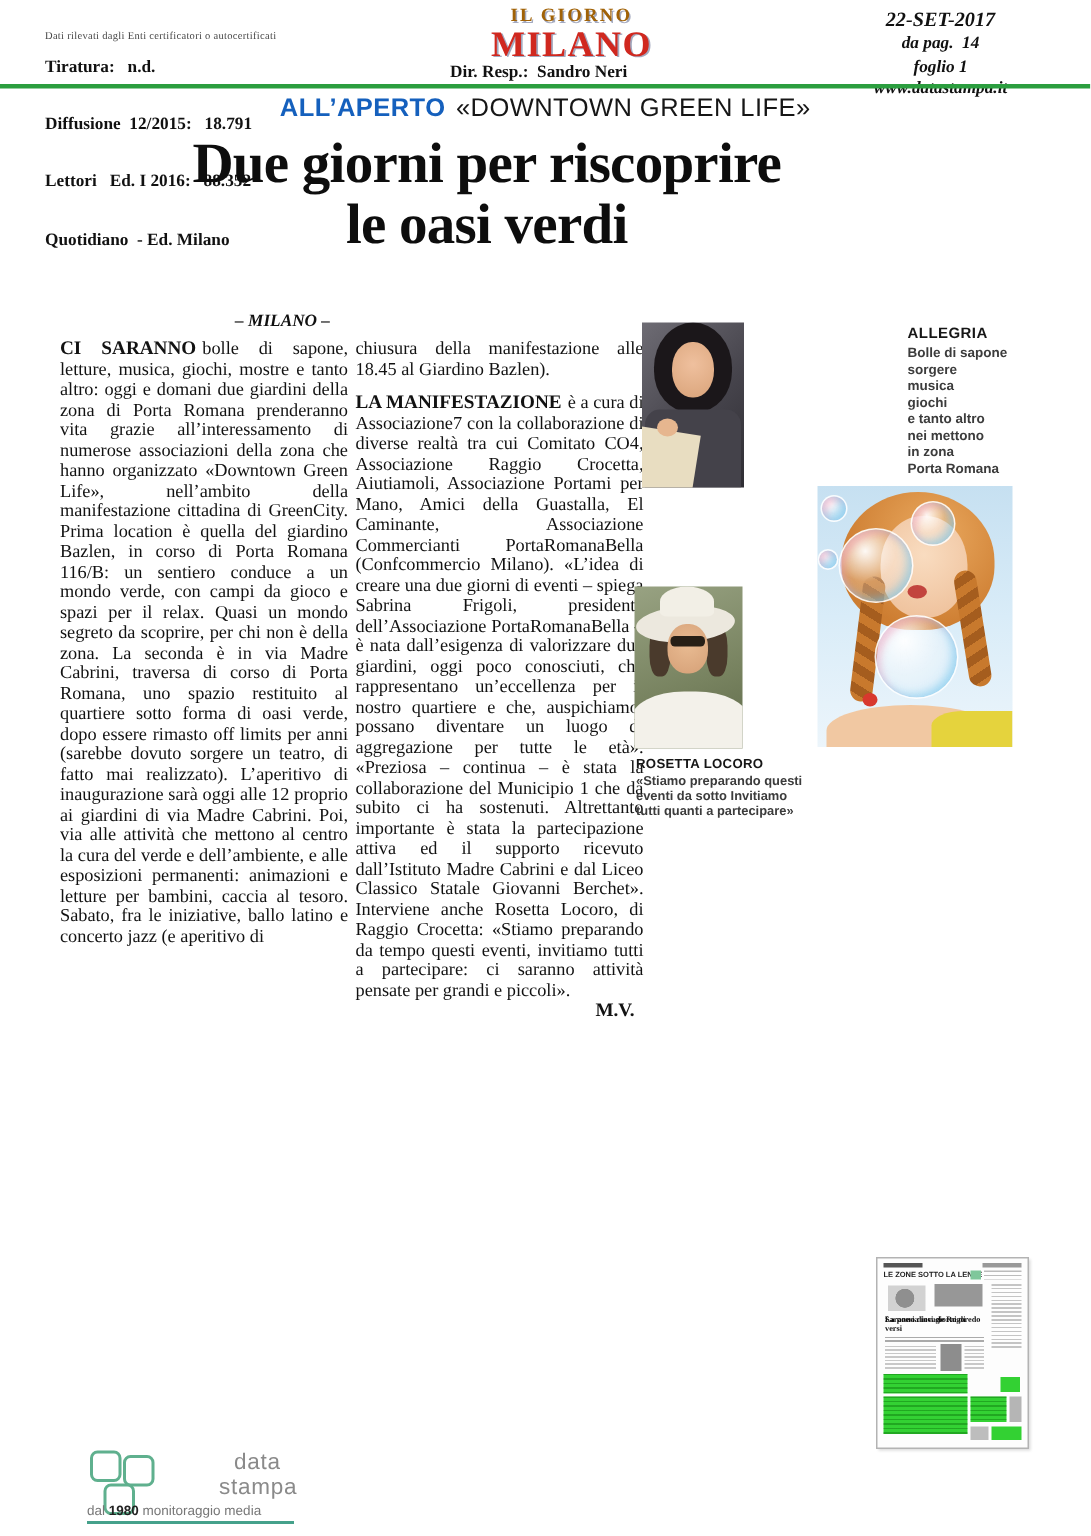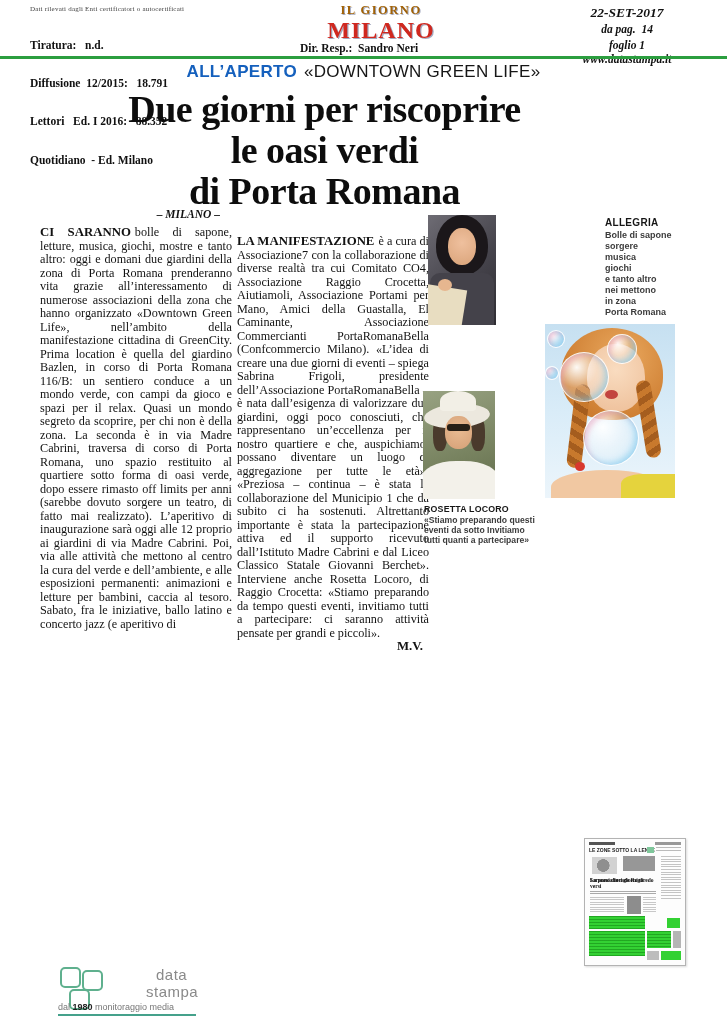--- a/index.html
+++ b/index.html
@@ -124,21 +124,21 @@
   .t-g4{left:82px;top:79px;width:13px;height:10px;}
   .t-g5{left:76px;top:112px;width:20px;height:9px;}
   .t-gray1{left:62px;top:112px;width:12px;height:9px;background:#bdbdbd;}
   .t-gray2{left:88px;top:92px;width:8px;height:17px;background:#b5b5b5;}
 </style>
 </head>
 <body>
 
 <div class="page">
 
-  <div class="abs note" style="left:30px;top:5px;">Dati rilevati dagli Enti certificatori o autocertificati</div>
+  <div class="abs note" style="left:30px;top:20px;">Dati rilevati dagli Enti certificatori o autocertificati</div>
   <div class="abs stats" style="left:30px;top:13px;">
     <div>Tiratura:   n.d.</div>
     <div>Diffusione  12/2015:   18.791</div>
     <div>Lettori   Ed. I 2016:   88.352</div>
     <div>Quotidiano  - Ed. Milano</div>
   </div>
 
   <div class="abs masthead" style="left:296px;top:4px;">
     <div class="m1">IL GIORNO</div>
     <div class="m2">MILANO</div>
@@ -153,30 +153,30 @@
   </div>
 
   <div class="abs rule" style="left:0;top:56px;width:727px;"></div>
 
   <div class="abs kicker" style="left:0;top:62px;">
     <span class="k1">ALL’APERTO</span><span class="k2">«DOWNTOWN GREEN LIFE»</span>
   </div>
   <div class="abs title" style="left:0;top:89px;">
     <div>Due giorni per riscoprire</div>
     <div>le oasi verdi</div>
-    <div>di Porta Romana</div>
   </div>
 
   <div class="abs dateline" style="left:40px;top:208px;">– MILANO –</div>
 
   <div class="abs col" style="left:40px;top:226px;">
     <span class="lead">CI SARANNO</span><span>bolle di sapone, letture, musica, giochi, mostre e tanto altro: oggi e domani due giardini della zona di Porta Romana prenderanno vita grazie all’interessamento di numerose associazioni della zona che hanno organizzato «Downtown Green Life», nell’ambito della manifestazione cittadina di GreenCity. Prima location è quella del giardino Bazlen, in corso di Porta Romana 116/B: un sentiero conduce a un mondo verde, con campi da gioco e spazi per il relax. Quasi un mondo segreto da scoprire, per chi non è della zona. La seconda è in via Madre Cabrini, traversa di corso di Porta Romana, uno spazio restituito al quartiere sotto forma di oasi verde, dopo essere rimasto off limits per anni (sarebbe dovuto sorgere un teatro, di fatto mai realizzato). L’aperitivo di inaugurazione sarà oggi alle 12 proprio ai giardini di via Madre Cabrini. Poi, via alle attività che mettono al centro la cura del verde e dell’ambiente, e alle esposizioni permanenti: animazioni e letture per bambini, caccia al tesoro. Sabato, fra le iniziative, ballo latino e concerto jazz (e aperitivo di</span>
   </div>
 
   <div class="abs col" style="left:237px;top:226px;">
+    <div>chiusura della manifestazione alle 18.45 al Giardino Bazlen).</div>
     <div class="para2">
       <span class="lead">LA MANIFESTAZIONE</span><span>è a cura di Associazione7 con la collaborazione di diverse realtà tra cui Comitato CO4, Associazione Raggio Crocetta, Aiutiamoli, Associazione Portami per Mano, Amici della Guastalla, El Caminante, Associazione Commercianti PortaRomanaBella (Confcommercio Milano). «L’idea di creare una due giorni di eventi – spiega Sabrina Frigoli, presidente dell’Associazione PortaRomanaBella – è nata dall’esigenza di valorizzare due giardini, oggi poco conosciuti, che rappresentano un’eccellenza per il nostro quartiere e che, auspichiamo, possano diventare un luogo di aggregazione per tutte le età». «Preziosa – continua – è stata la collaborazione del Municipio 1 che da subito ci ha sostenuti. Altrettanto importante è stata la partecipazione attiva ed il supporto ricevuto dall’Istituto Madre Cabrini e dal Liceo Classico Statale Giovanni Berchet». Interviene anche Rosetta Locoro, di Raggio Crocetta: «Stiamo preparando da tempo questi eventi, invitiamo tutti a partecipare: ci saranno attività pensate per grandi e piccoli».</span>
     </div>
     <div class="byline">M.V.</div>
   </div>
 
   <div class="abs ph ph-frigoli" style="left:428px;top:215px;width:68px;height:110px;">
     <div class="fr-hair"></div>
     <div class="fr-face"></div>
     <div class="fr-body"></div>

